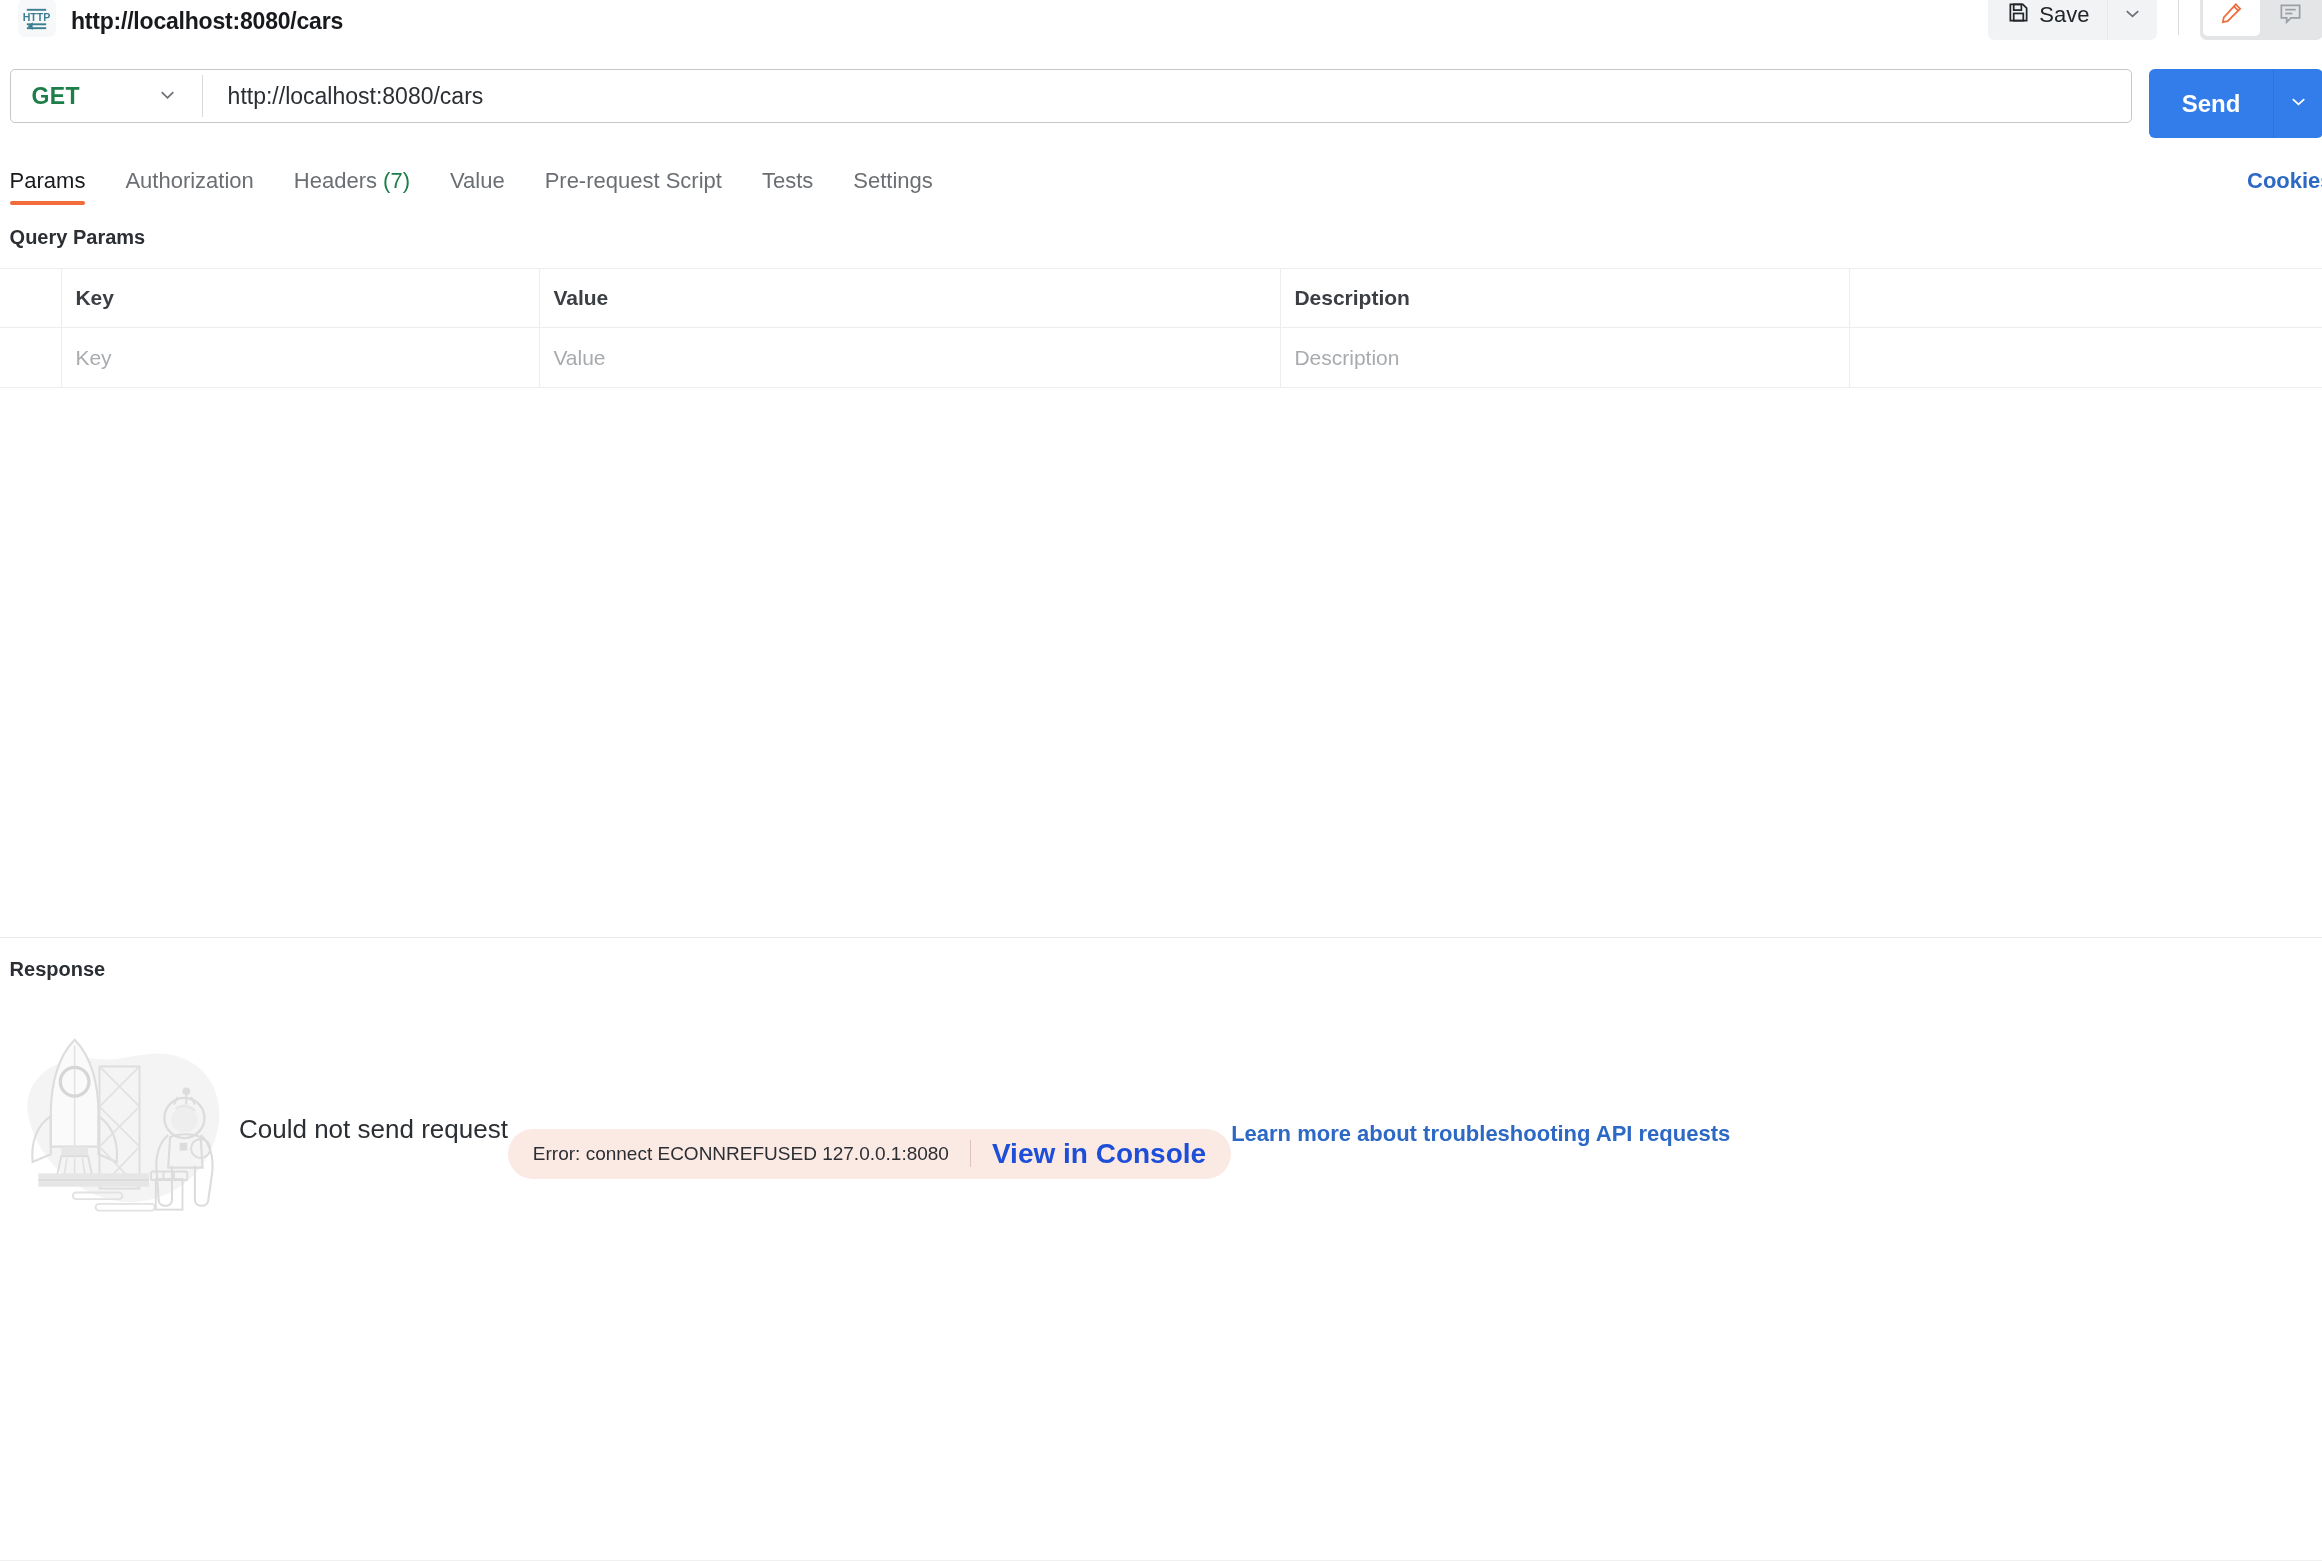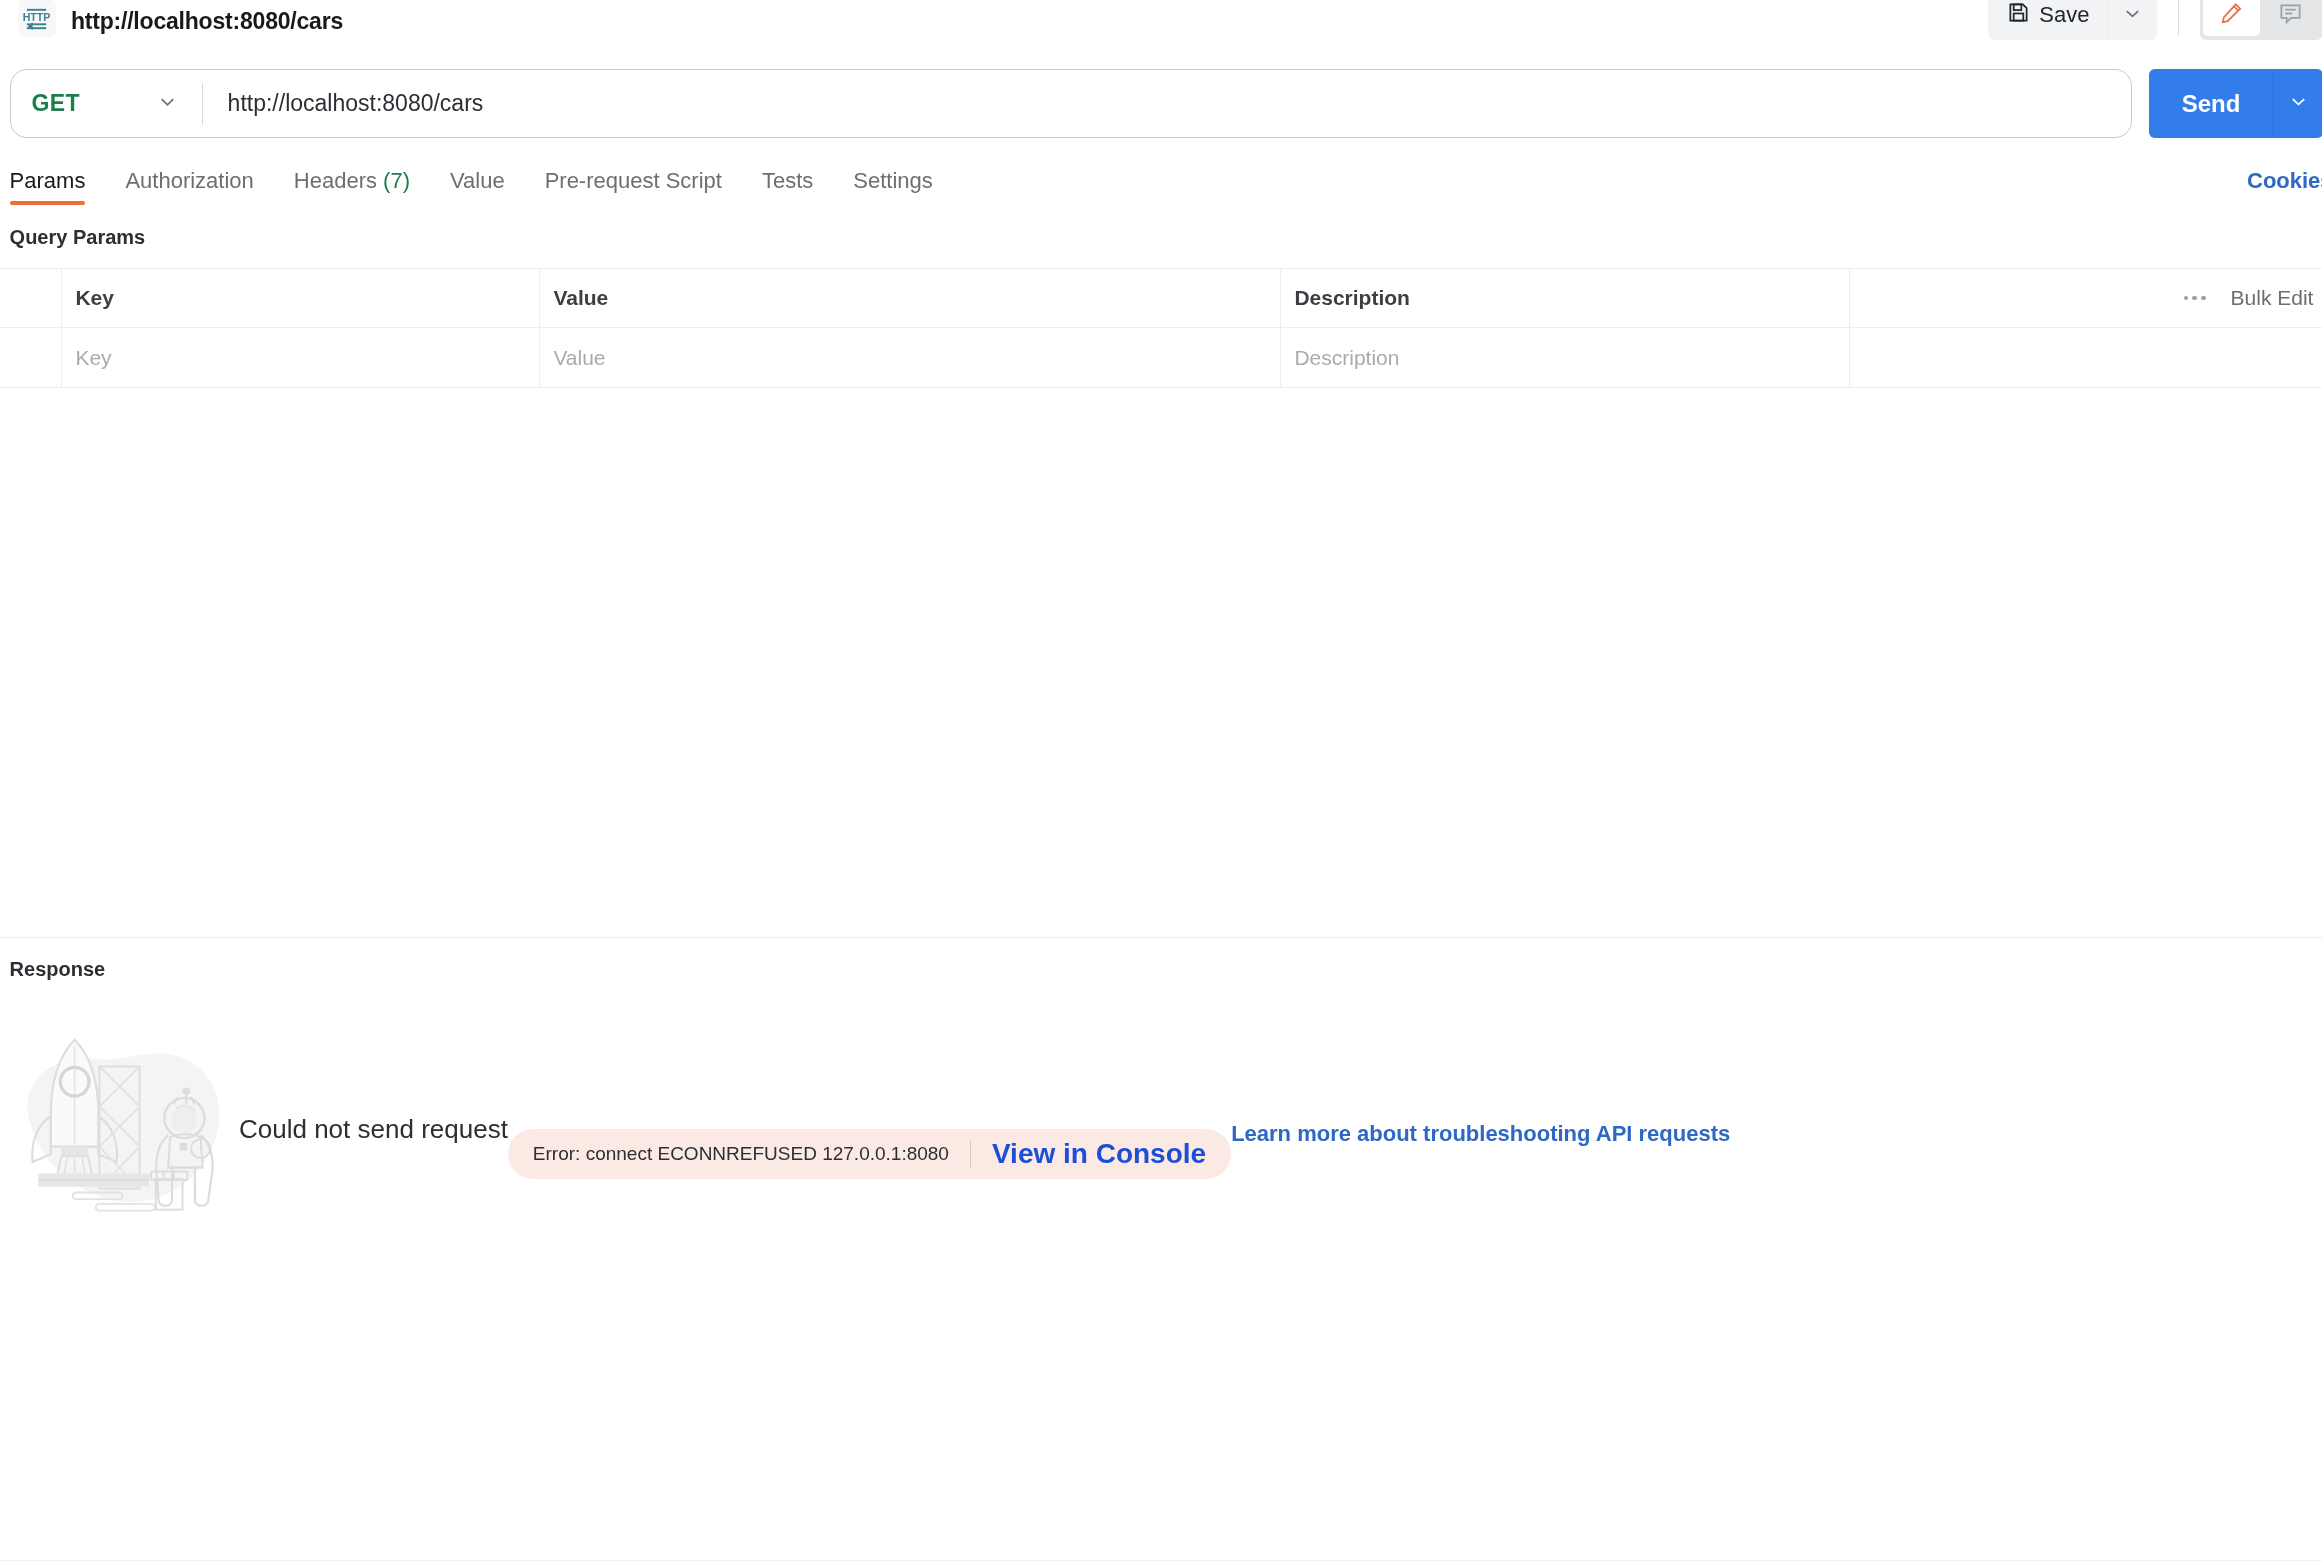--- a/index.html
+++ b/index.html
@@ -96,23 +96,23 @@
     display: flex;
     align-items: stretch;
     gap: 17px;
     height: 69px;
   }
   .url-box {
     flex: 1 1 auto;
     display: flex;
     align-items: center;
     border: 1px solid #c6c9cc;
-    border-radius: 17px;
+    border-radius: 5px;
     background: #fff;
-    height: 69px;
+    height: 54px;
   }
   .method-sel {
     display: flex; align-items: center;
     justify-content: space-between;
     width: 191px;
     padding: 0 23px 0 21px;
     height: 100%;
     cursor: pointer;
   }
   .method-label {
@@ -428,28 +428,20 @@
     <div class="qp-cell cb"></div>
     <div class="qp-cell key">
       <span class="hdr-text">Key</span>
     </div>
     <div class="qp-cell val">
       <span class="hdr-text">Value</span>
     </div>
     <div class="qp-cell desc">
       <span class="hdr-text">Description</span>
     </div>
-    <div class="qp-cell act">
-      <span class="dots">
-          <i></i>
-          <i></i>
-          <i></i>
-        </span>
-      <span class="bulk-edit">Bulk Edit</span>
-    </div>
   </div>
 
   <div class="qp-row">
     <div class="qp-cell cb"></div>
     <div class="qp-cell key">
       <span class="ph-text">Key</span>
     </div>
     <div class="qp-cell val">
       <span class="ph-text">Value</span>
     </div>

